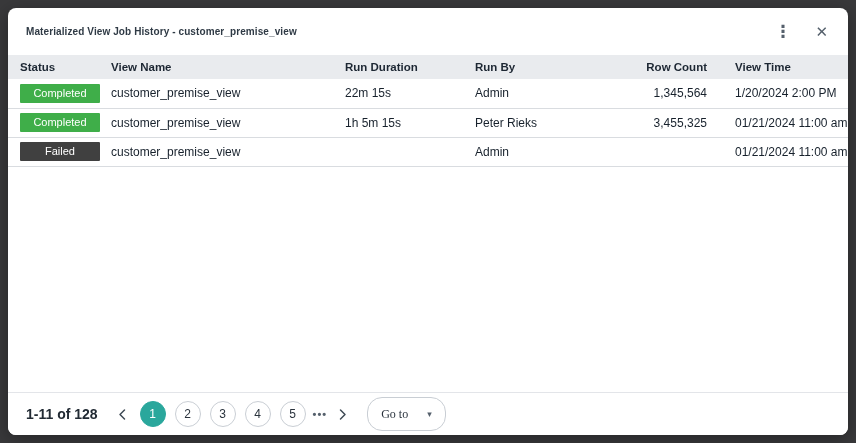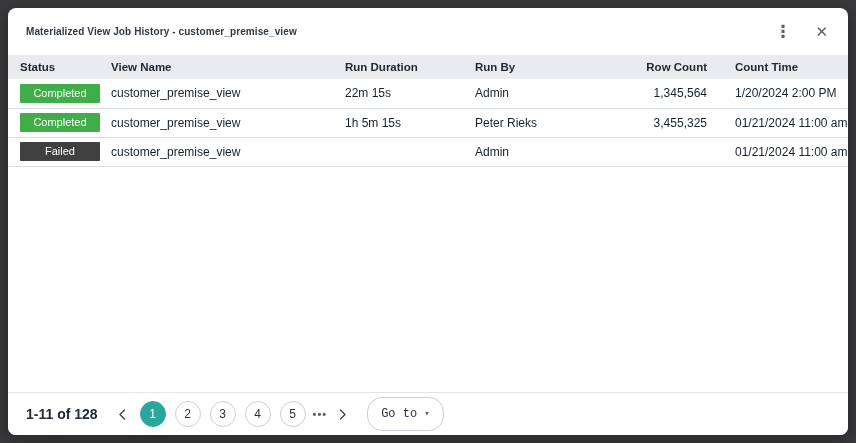--- a/index.html
+++ b/index.html
@@ -160,25 +160,25 @@
     margin: 0 -2px;
   }
   .goto-btn {
     margin-left: 16px;
     height: 28px;
     border: 1px solid #c9ced4;
     border-radius: 15px;
     background: #fff;
     display: flex;
     align-items: center;
-    gap: 7px;
+    gap: 19px;
     padding: 16px 13px;
     font-size: 12px;
     color: #2a333d;
-    font-family: Liberation Mono, monospace;
+    font-family: Liberation Serif, serif;
     cursor: pointer;
   }
   .caret-down { font-size: 9px; color: #55606c; line-height: 1; }
 </style>
 </head>
 <body>
 
 <div class="modal">
 
   <div class="modal-header">
@@ -198,21 +198,21 @@
         <col class="col-rowcount">
         <col class="col-start">
     </colgroup>
     <thead>
       <tr>
         <th class="cell-pad-l">Status</th>
         <th>View Name</th>
         <th>Run Duration</th>
         <th>Run By</th>
         <th class="align-right">Row Count</th>
-        <th class="start-pad">Count Time</th>
+        <th class="start-pad">View Time</th>
       </tr>
     </thead>
     <tbody>
       <tr>
         <td class="cell-pad-l">
           <span class="badge" data-variant="success">Completed</span>
         </td>
         <td>customer_premise_view</td>
         <td>22m 15s</td>
         <td>Admin</td>

